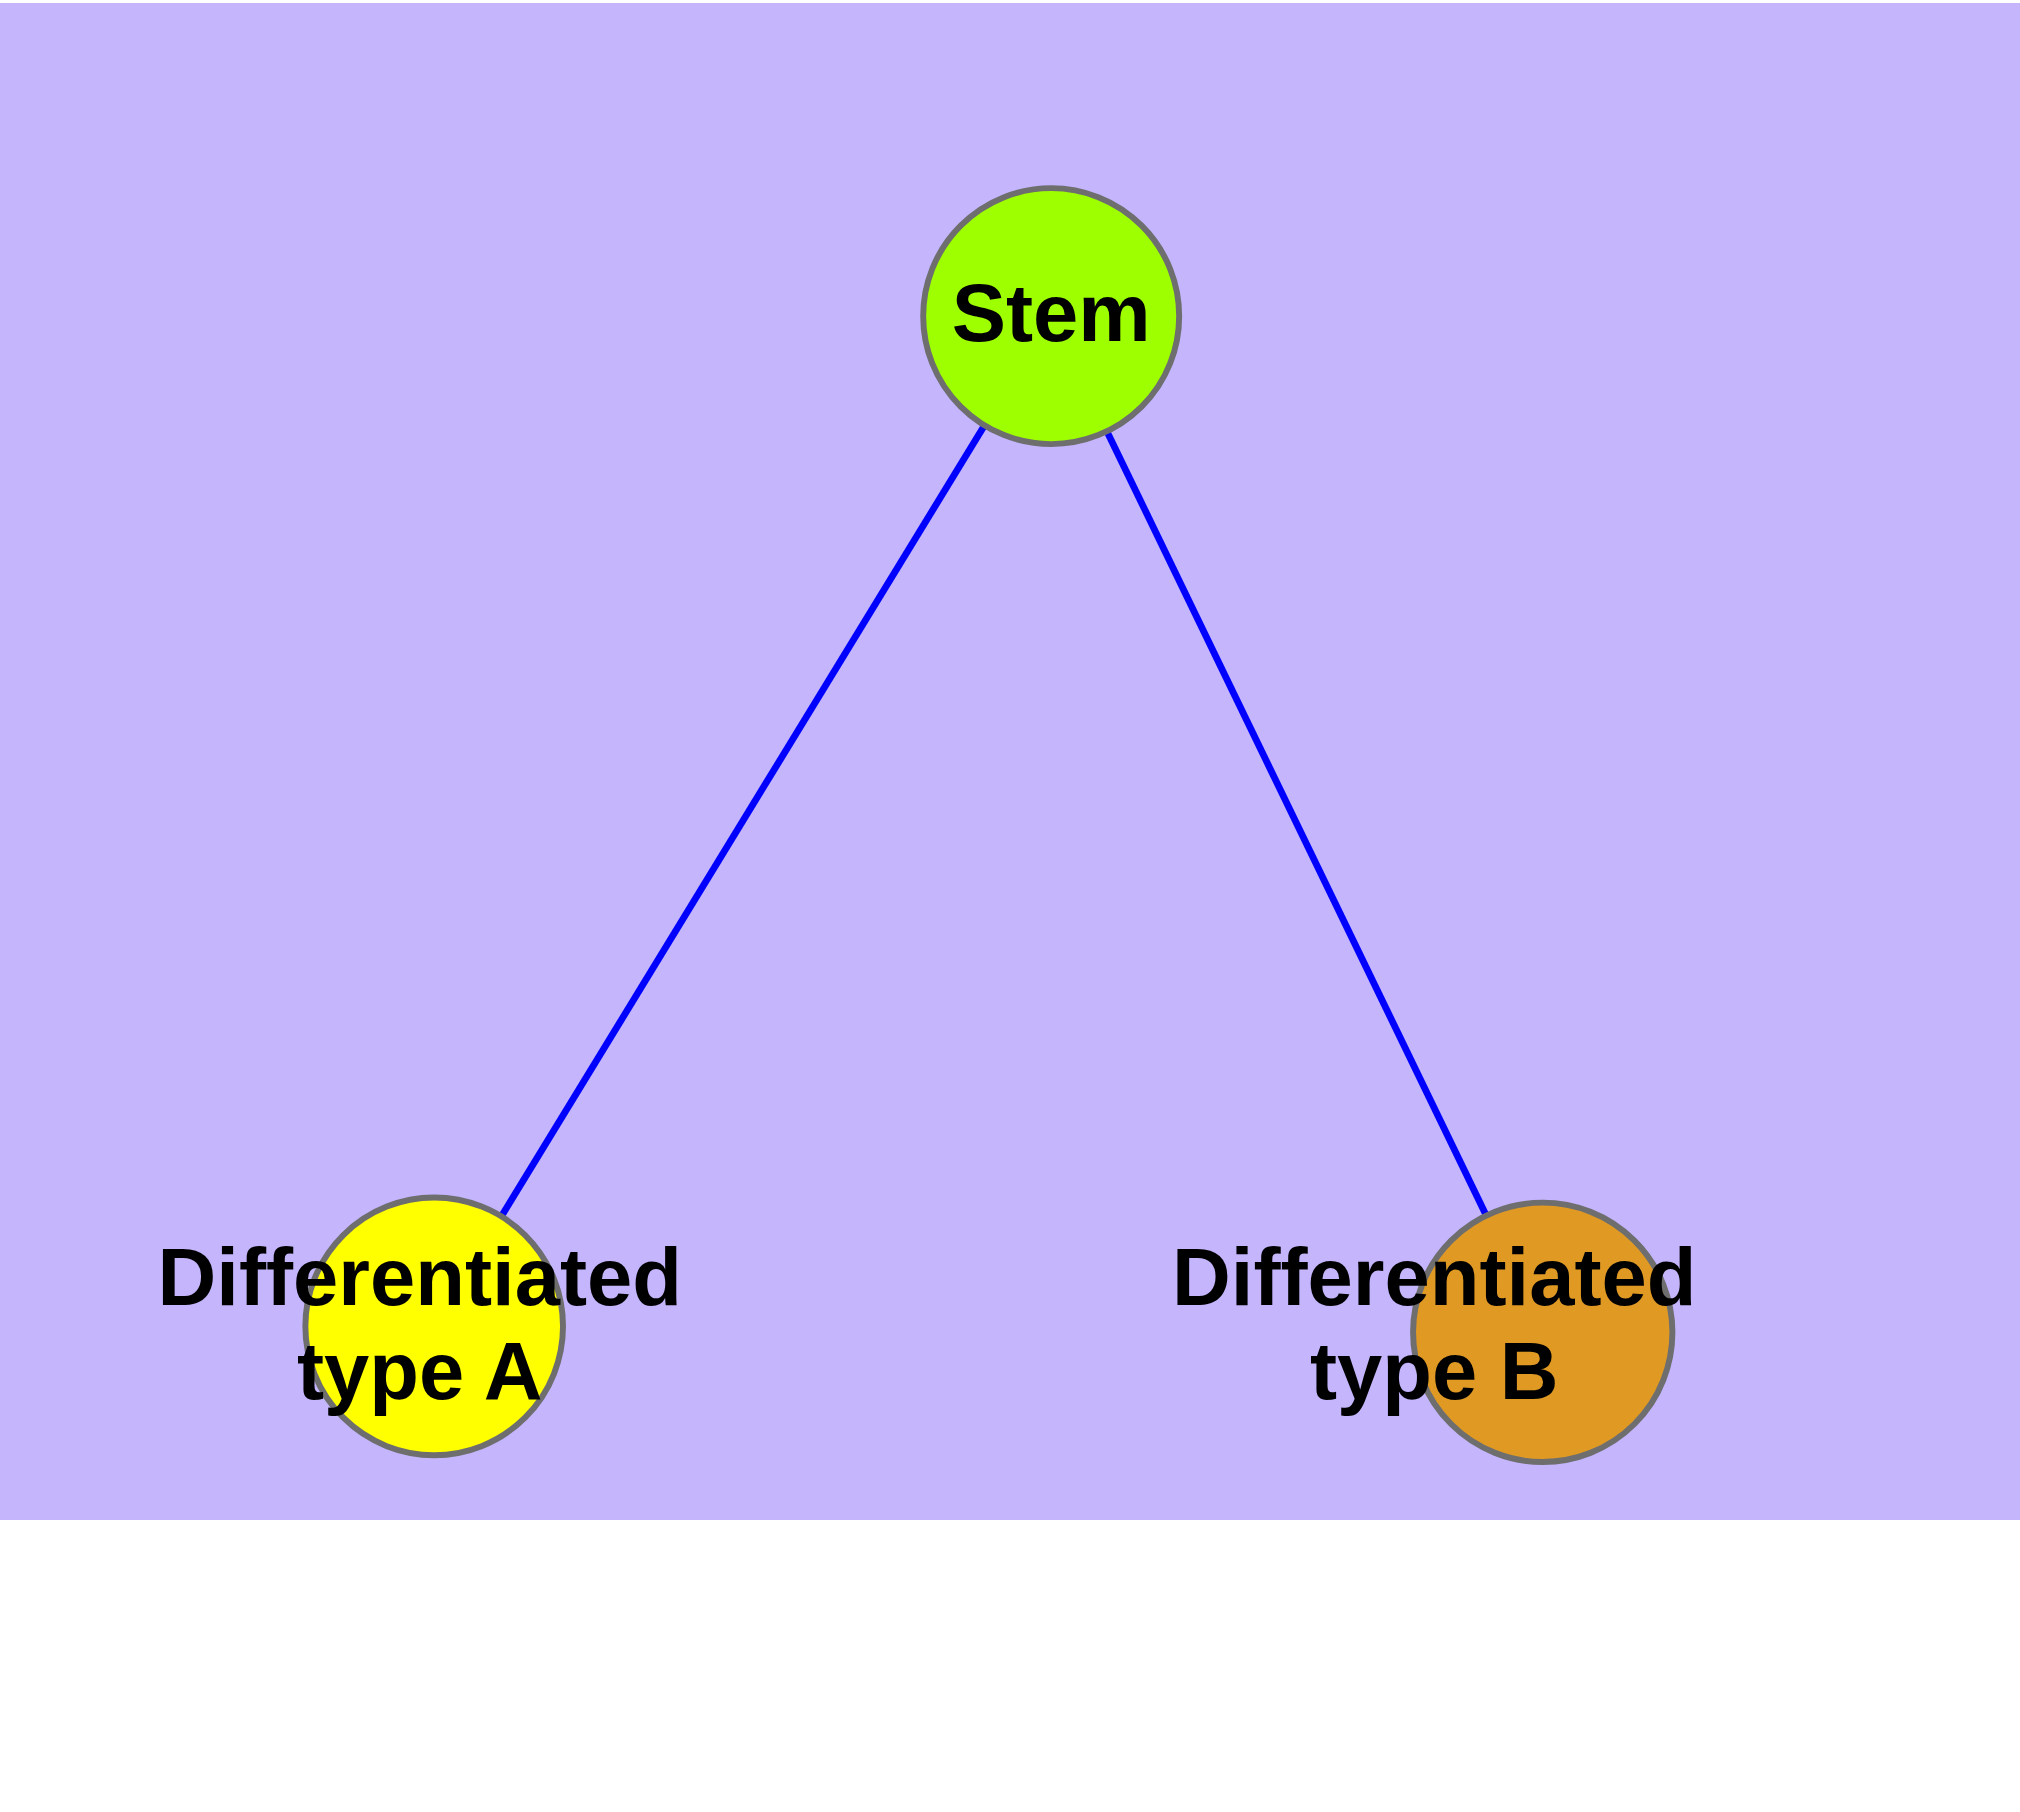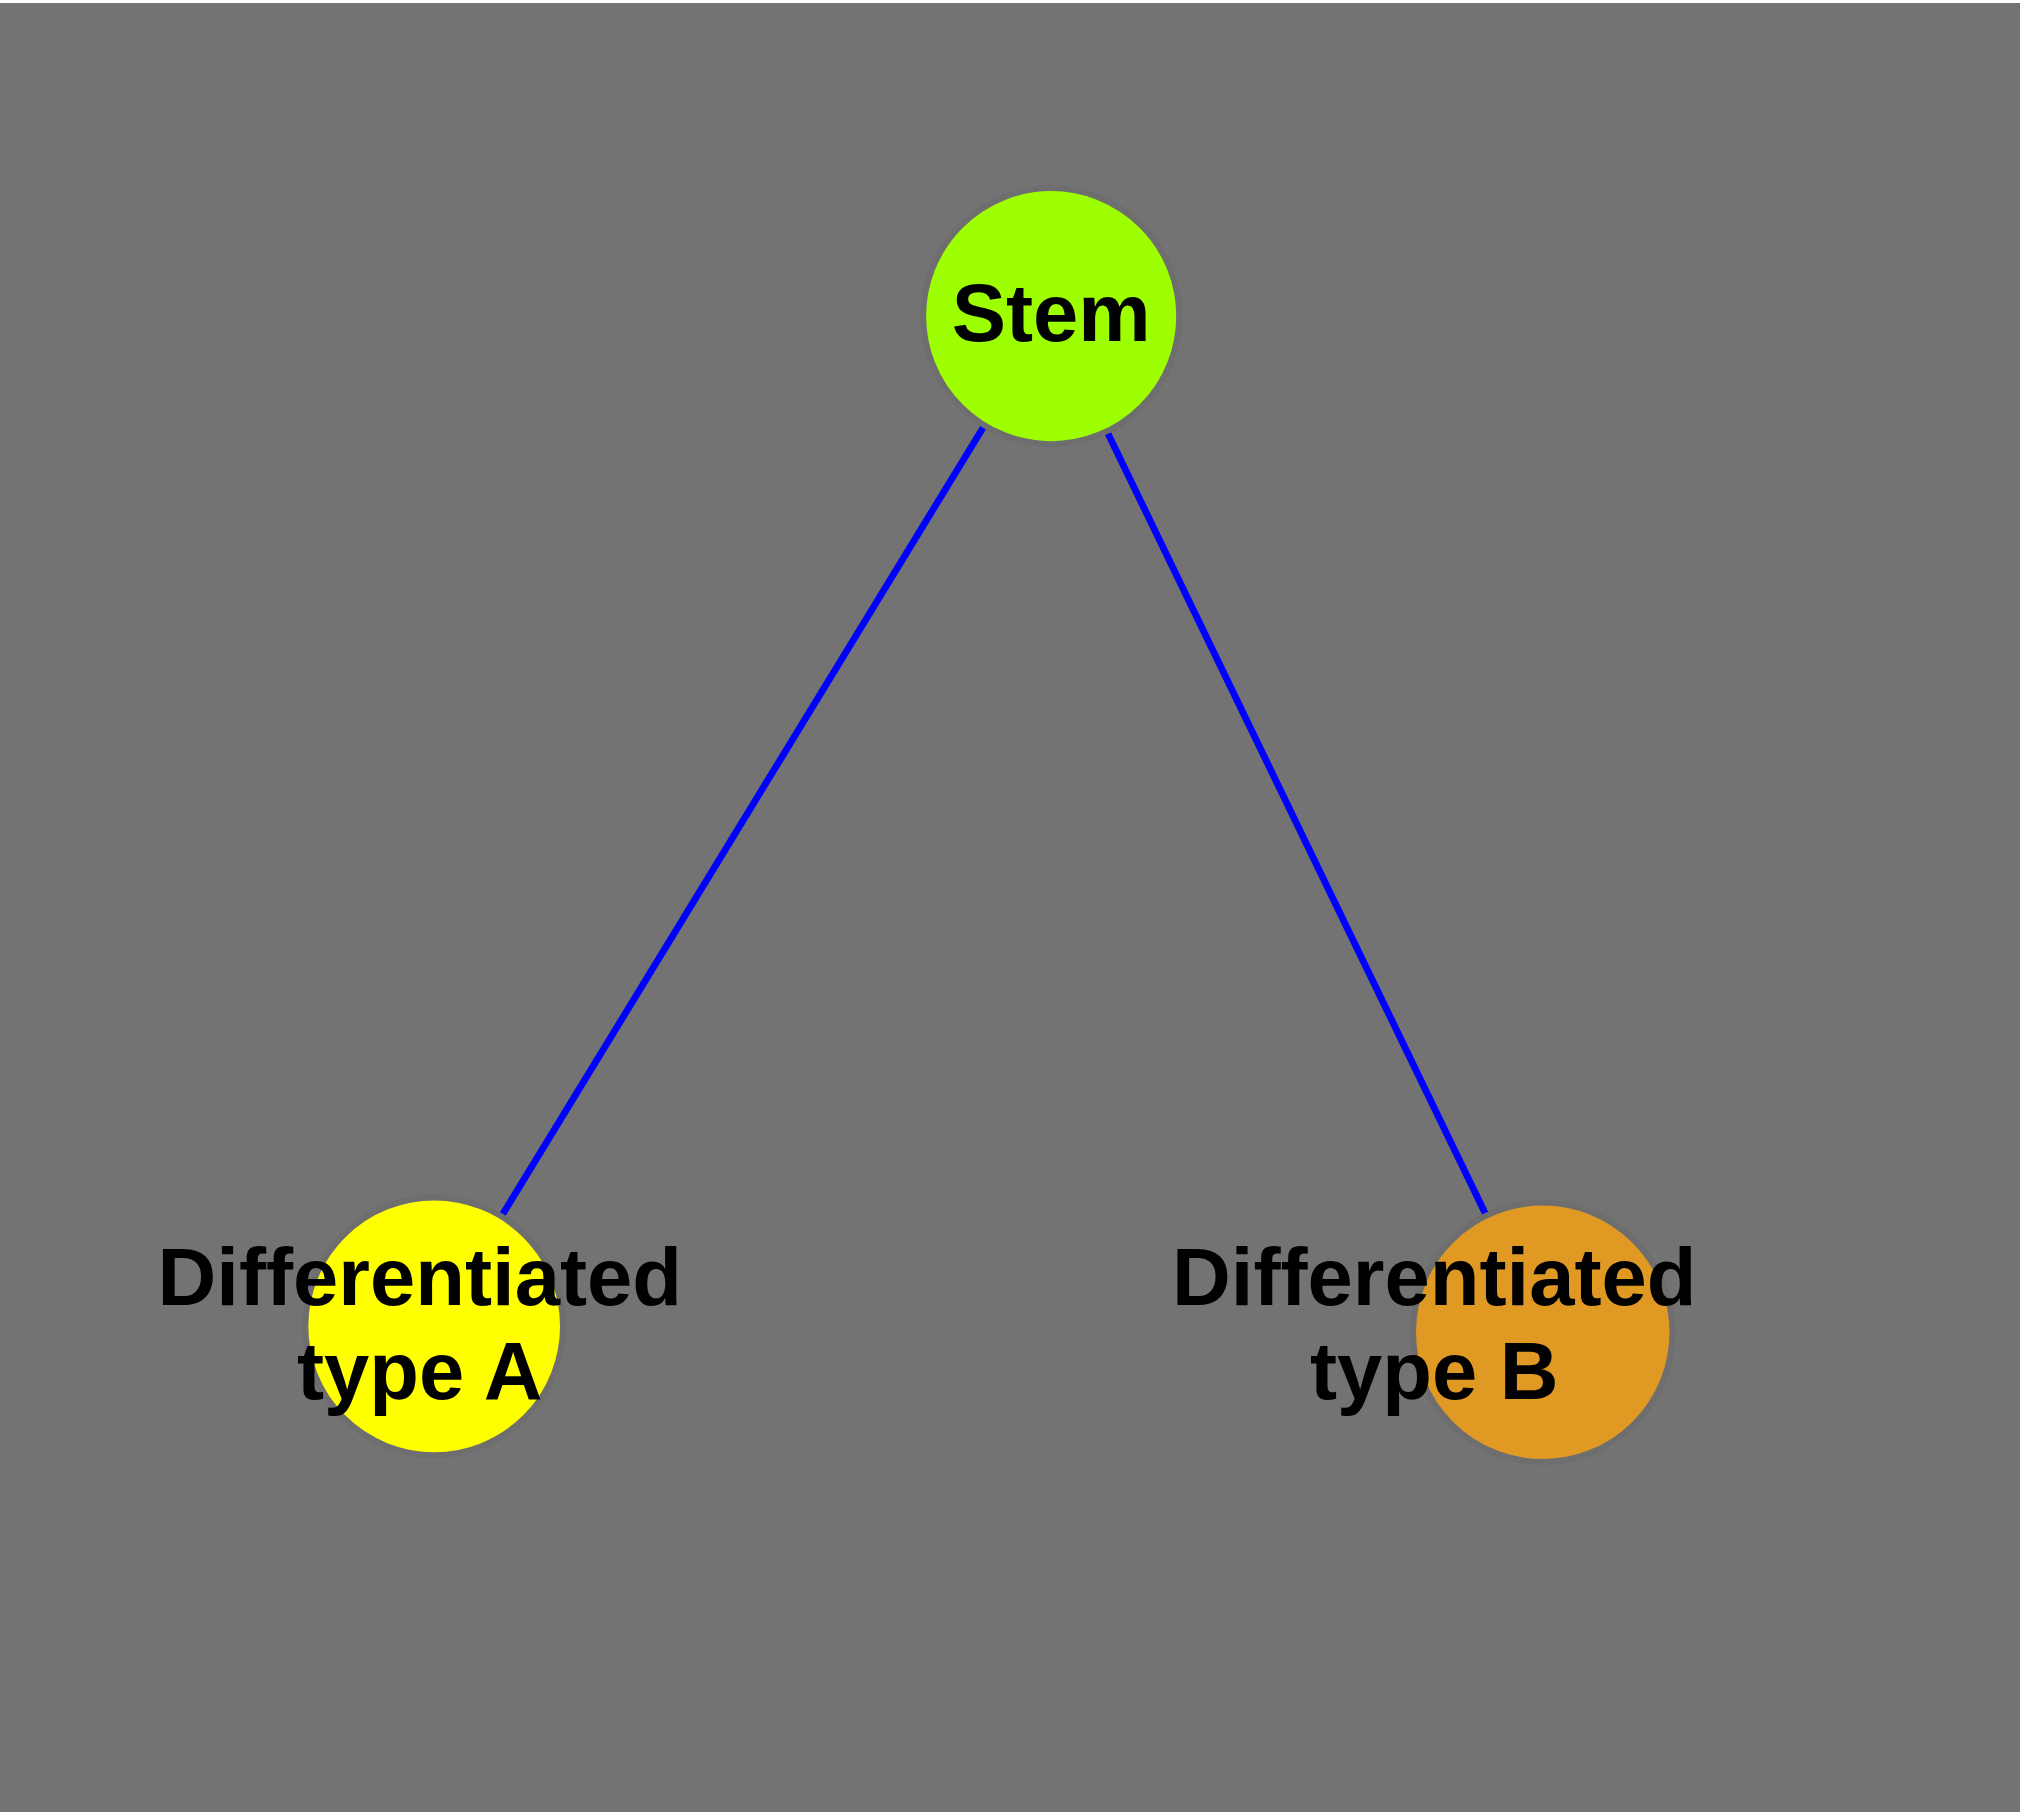--- a/index.html
+++ b/index.html
@@ -37,21 +37,21 @@
     left: 0;
     top: 0;
     width: 2021px;
     height: 2.5px;
     background: #ffffff;
   }
 </style>
 </head>
 <body>
 
-<div id="canvas" style="width: 2021px; height: 1812px; background: #737373;">
+<div id="canvas" style="width: 2021px; height: 1520px; background: #c4b5fd;">
   <svg id="graph-svg" viewBox="0 0 2384 2138" xmlns="http://www.w3.org/2000/svg" style="width: 2021px; height: 1812px;">
     <g id="edges-layer">
         <line x1="1240" y1="373" x2="512" y2="1565" stroke="#0000ff" stroke-width="8" stroke-linecap="butt"></line>
         <line x1="1240" y1="373" x2="1820" y2="1572" stroke="#0000ff" stroke-width="8" stroke-linecap="butt"></line>
       </g>
     <g id="nodes-layer">
         <circle cx="1240" cy="373" r="151" fill="#9eff00" stroke="#6e6e6e" stroke-width="7"></circle>
         <circle cx="512" cy="1565" r="152" fill="#ffff00" stroke="#6e6e6e" stroke-width="7"></circle>
         <circle cx="1820" cy="1572" r="153" fill="#e09a24" stroke="#6e6e6e" stroke-width="7"></circle>
       </g>

